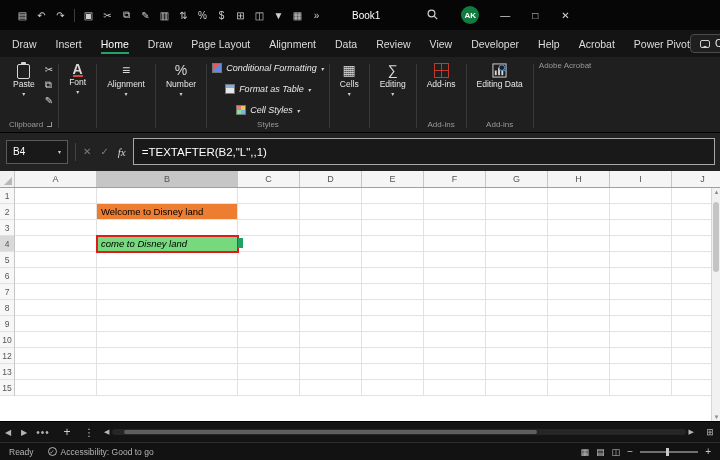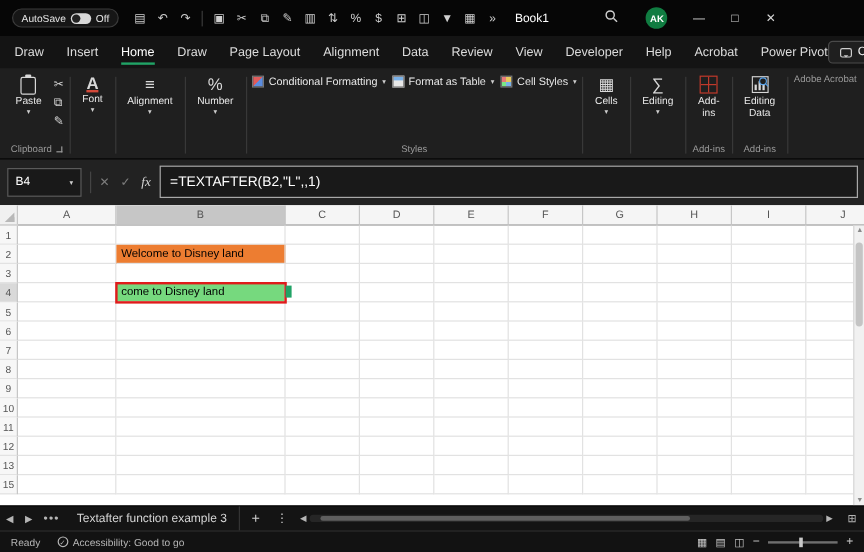--- a/index.html
+++ b/index.html
@@ -7,21 +7,21 @@
   body { font-family:"Liberation Sans",sans-serif; background:#1e1e1e; display:flex; flex-direction:column; }
 
   
   .titlebar { height:30px; background:#060606; display:flex; align-items:center; gap:5px; padding-left:10px; color:#e5e5e5; flex:0 0 auto; }
   .autosave { display:flex; align-items:center; gap:4px; border:1px solid #3a3a3a; border-radius:10px; padding:2px 7px; background:#161616; font-size:8.5px; color:#e5e5e5; }
   .toggle { width:17px; height:9px; border-radius:5px; background:#d9d9d9; position:relative; }
   .toggle::after { content:''; position:absolute; left:1px; top:1px; width:7px; height:7px; border-radius:50%; background:#222; }
   .qat { display:flex; align-items:center; gap:2px; margin-left:4px; }
   .qicon { width:17px; text-align:center; color:#cfcfcf; font-size:10px; cursor:default; }
   .sep { width:1px; height:13px; background:#3a3a3a; margin:0 3px; display:inline-block; }
-  .wtitle { font-size:10px; color:#fff; margin-left:5px; white-space:nowrap; }
+  .wtitle { font-size:10px; color:#fff; margin-left:22px; white-space:nowrap; }
   .searchbtn { margin-left:42px; color:#cfcfcf; }
   .avatar { width:18px; height:18px; border-radius:50%; background:#107c41; color:#fff; font-size:8px; font-weight:bold; display:flex; align-items:center; justify-content:center; margin-left:18px; }
   .winbtns { display:flex; margin-left:6px; }
   .wb { width:30px; height:30px; display:flex; align-items:center; justify-content:center; color:#d8d8d8; font-size:10px; }
 
   
   .menubar { height:27px; background:#141414; display:flex; align-items:center; padding-left:12px; gap:0; flex:0 0 auto; }
   #menu-items { display:flex; align-items:center; gap:19px; font-size:10.5px; color:#dcdcdc; }
   .mi { position:relative; white-space:nowrap; padding:5px 0; cursor:default; }
   .mi.active { color:#fff; }
@@ -67,21 +67,21 @@
   .gridwrap { flex:1; background:#fff; position:relative; display:flex; flex-direction:column; overflow:hidden; }
   .colhead { display:flex; height:17px; background:#f5f5f5; border-bottom:1px solid #9f9f9f; flex:0 0 auto; }
   .corner { width:15px; flex:0 0 15px; background:#f0f0f0; border-right:1px solid #c6c6c6; position:relative; }
   .corner::after { content:''; position:absolute; right:2px; bottom:2px; border:4px solid transparent; border-right-color:#b8b8b8; border-bottom-color:#b8b8b8; }
   .ch { border-right:1px solid #c6c6c6; font-size:9px; color:#555; display:flex; align-items:center; justify-content:center; flex:0 0 auto; }
   .ch.sel { background:#c6c6c6; }
   .grow { display:flex; height:16px; flex:0 0 16px; }
   .rh { width:15px; flex:0 0 15px; font-size:8.5px; color:#555; display:flex; align-items:center; justify-content:center; border-right:1px solid #c6c6c6; border-bottom:1px solid #e2e2e2; background:#f7f7f7; }
   .rh.sel { background:#d9d9d9; }
   .cell { border-right:1px solid #e2e2e2; border-bottom:1px solid #e2e2e2; font-size:9.5px; color:#000; display:flex; align-items:center; padding:0 4px; white-space:nowrap; flex:0 0 auto; }
-  .selcell { outline:2px solid #E01B1B; outline-offset:-1px; position:relative; z-index:2; }
+  .selcell { outline:2px solid #E01B1B; outline-offset:-1px; position:relative; z-index:2;font-style:italic; }
   .selcell::after { content:''; position:absolute; right:-6px; top:2px; width:5px; height:10px; background:#21A366; }
   .vscroll { position:absolute; top:17px; right:0; bottom:0; width:9px; background:#f1f1f1; border-left:1px solid #d6d6d6; }
   .vthumb { position:absolute; top:14px; left:1px; width:6px; height:70px; background:#c4c4c4; border-radius:3px; }
   .varrow { position:absolute; left:0; width:9px; text-align:center; font-size:6px; color:#8a8a8a; }
 
   
   .tabbar { height:21px; background:#141414; display:flex; align-items:stretch; color:#c9c9c9; font-size:10px; flex:0 0 auto; border-top:1px solid #000; }
   .tnav { width:16px; display:flex; align-items:center; justify-content:center; font-size:8px; color:#b5b5b5; }
   .tdots { width:22px; display:flex; align-items:center; justify-content:center; letter-spacing:1px; color:#b5b5b5; }
   #sheet-tabs { display:flex; align-items:stretch; }
@@ -103,25 +103,20 @@
   .sright { margin-left:auto; display:flex; align-items:center; gap:7px; }
   .viewic { font-size:9px; color:#c5c5c5; }
   .zoomtrack { width:58px; height:2px; background:#6f6f6f; position:relative; }
   .zoomthumb { position:absolute; left:45%; top:-3px; width:3px; height:8px; background:#c9c9c9; }
   .zbtn { font-size:10px; color:#c9c9c9; }
 </style>
 </head>
 <body>
 
 <div class="titlebar">
-  <div class="autosave">
-    <span>AutoSave</span>
-    <span class="toggle"></span>
-    <span>Off</span>
-  </div>
   <div class="qat" id="qat">
       <span class="qicon">▤</span>
       <span class="qicon">↶</span>
       <span class="qicon">↷</span>
       <span class="sep"></span>
       <span class="qicon">▣</span>
       <span class="qicon">✂</span>
       <span class="qicon">⧉</span>
       <span class="qicon">✎</span>
       <span class="qicon">▥</span>
@@ -227,21 +222,21 @@
         <span class="ricon">%</span>
         <span class="lbl">Number</span>
         <span class="chev">▾</span>
       </div>
     </div>
   </div>
 
   <div class="vsep"></div>
 
   <div class="rgroup">
-    <div class="rcontent" style="align-items:flex-start;">
+    <div class="rcontent" style="flex-direction:column; align-items:center;font-style:italic;">
       <div class="srow">
         <span class="cf-ic"></span>
         <span>Conditional Formatting</span>
         <span class="chev">▾</span>
       </div>
       <div class="srow">
         <span class="tbl-ic"></span>
         <span>Format as Table</span>
         <span class="chev">▾</span>
       </div>
@@ -482,33 +477,20 @@
         <div class="cell" style="width: 62px;"></div>
         <div class="cell" style="width: 62px;"></div>
         <div class="cell" style="width: 62px;"></div>
         <div class="cell" style="width: 62px;"></div>
         <div class="cell" style="width: 62px;"></div>
         <div class="cell" style="width: 62px;"></div>
         <div class="cell" style="width: 62px;"></div>
         <div class="cell" style="width: 62px;"></div>
       </div>
       <div class="grow">
-        <div class="rh">11</div>
-        <div class="cell" style="width: 82px;"></div>
-        <div class="cell" style="width: 141px;"></div>
-        <div class="cell" style="width: 62px;"></div>
-        <div class="cell" style="width: 62px;"></div>
-        <div class="cell" style="width: 62px;"></div>
-        <div class="cell" style="width: 62px;"></div>
-        <div class="cell" style="width: 62px;"></div>
-        <div class="cell" style="width: 62px;"></div>
-        <div class="cell" style="width: 62px;"></div>
-        <div class="cell" style="width: 62px;"></div>
-      </div>
-      <div class="grow">
         <div class="rh">12</div>
         <div class="cell" style="width: 82px;"></div>
         <div class="cell" style="width: 141px;"></div>
         <div class="cell" style="width: 62px;"></div>
         <div class="cell" style="width: 62px;"></div>
         <div class="cell" style="width: 62px;"></div>
         <div class="cell" style="width: 62px;"></div>
         <div class="cell" style="width: 62px;"></div>
         <div class="cell" style="width: 62px;"></div>
         <div class="cell" style="width: 62px;"></div>
@@ -546,21 +528,20 @@
     <div class="vthumb"></div>
     <span class="varrow" style="bottom:1px">▼</span>
   </div>
 </div>
 
 <div class="tabbar">
   <div class="tnav">◀</div>
   <div class="tnav">▶</div>
   <div class="tdots">•••</div>
   <div id="sheet-tabs">
-      <div class="stab">Textafter function example 3</div>
     </div>
   <div class="addsheet">+</div>
   <div class="kebab">⋮</div>
   <div class="hscroll">
     <span class="harrow">◀</span>
     <div class="htrack">
       <div class="hthumb"></div>
     </div>
     <span class="harrow">▶</span>
   </div>

